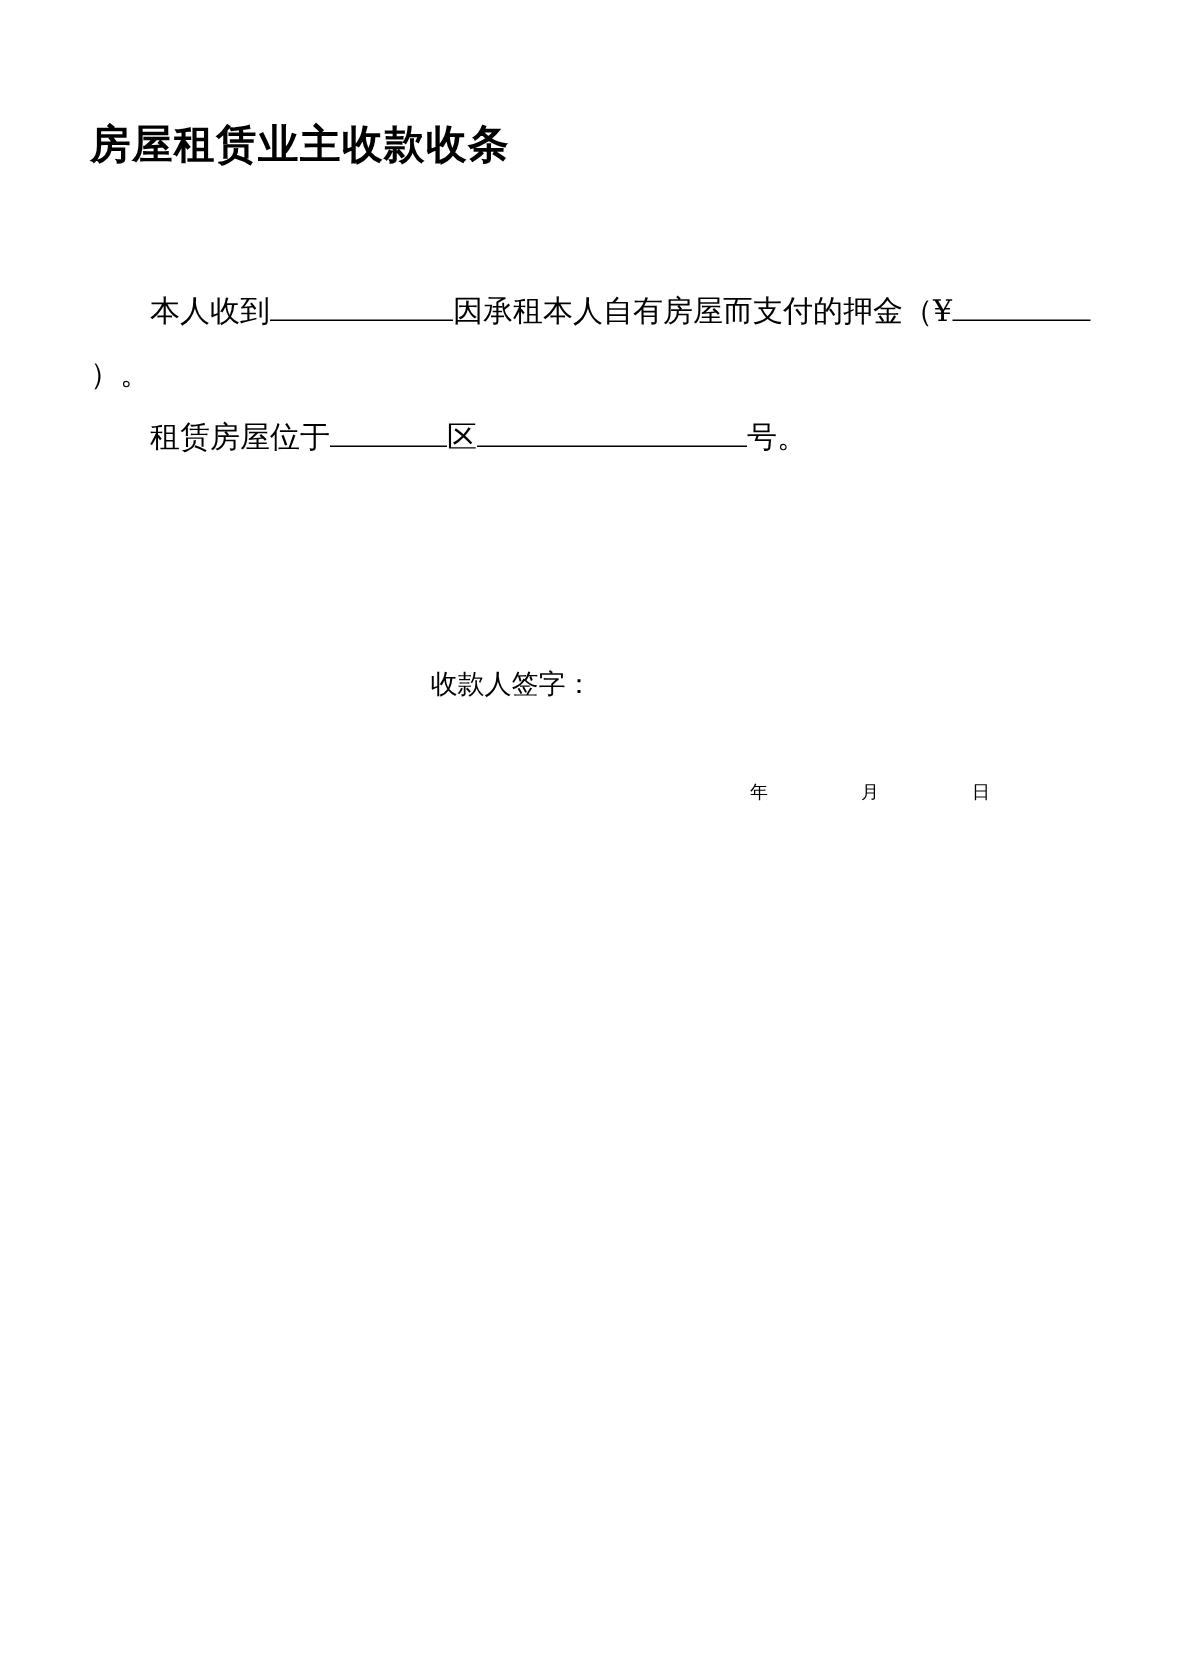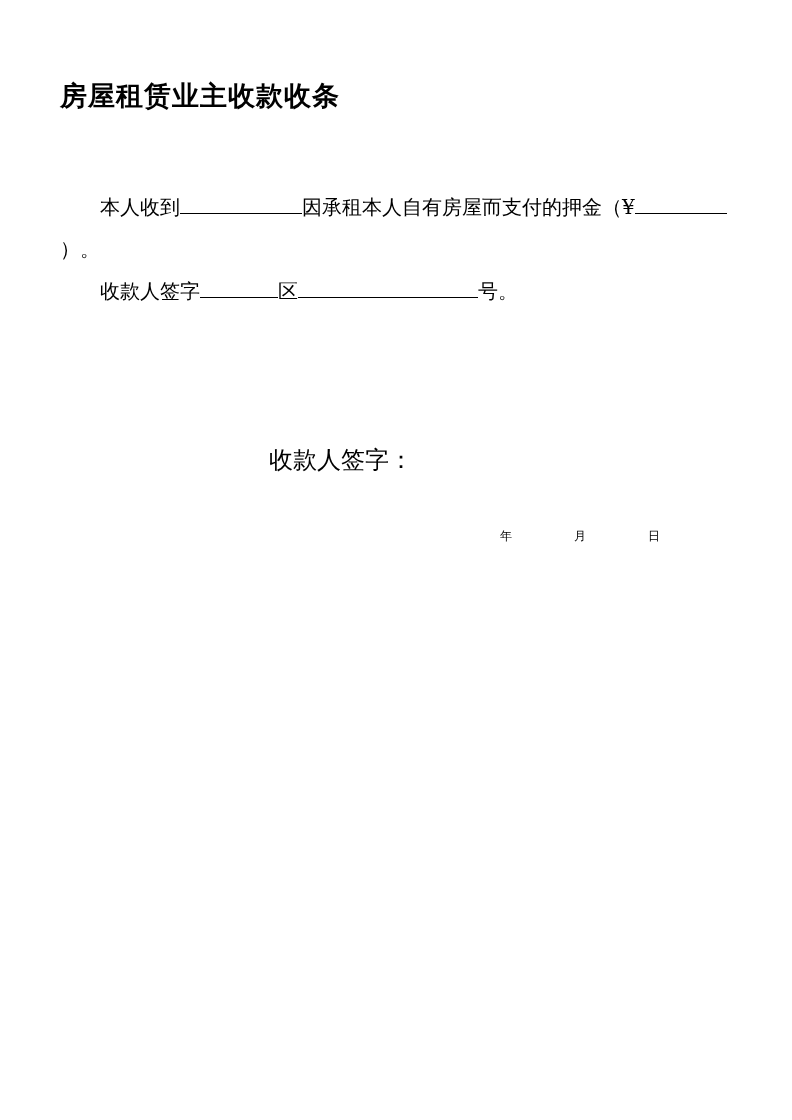--- a/index.html
+++ b/index.html
@@ -46,21 +46,21 @@
     vertical-align: baseline;
     height: 1em;
   }
   .blank-amount { width: 122px; }
   .blank-money  { width: 92px; }
   .blank-district { width: 78px; }
   .blank-address { width: 180px; }
   .sign-line {
     margin-top: 132px;
     text-align: center;
-    font-size: 24px;
+    font-size: 18px;
     padding-right: 110px;
   }
   .date-line {
     margin-top: 52px;
     font-size: 12px;
     padding-left: 440px;
   }
   .date-line span { display: inline-block; }
   .date-year  { width: 74px; }
   .date-month { width: 74px; }
@@ -70,21 +70,21 @@
 <body>
 
 <div class="page">
 
   <h1 class="doc-title">房屋租赁业主收款收条</h1>
 
   <div class="body-block">
 
     <p class="para"><span>本人收到</span><span class="blank blank-amount"></span><span>因承租本人自有房屋而支付的押金</span><span>（¥</span><span class="blank blank-money"></span><span>）。</span></p>
 
-    <p class="para"><span>收款人签字</span><span class="blank blank-district"></span><span>区</span><span class="blank blank-address"></span><span>号。</span></p>
+    <p class="para"><span>租赁房屋位于</span><span class="blank blank-district"></span><span>区</span><span class="blank blank-address"></span><span>号。</span></p>
 
   </div>
 
   <div class="sign-line">收款人签字：</div>
 
   <div class="date-line">
     <span class="date-year">年</span><span class="date-month">月</span><span class="date-day">日</span>
   </div>
 
 </div>

